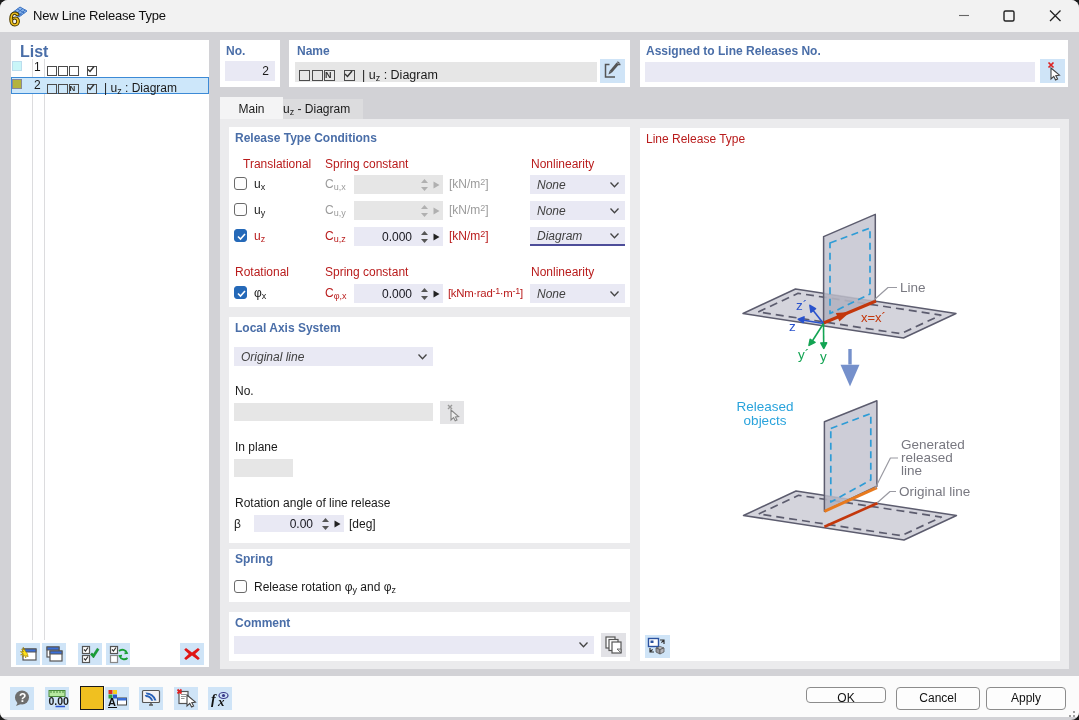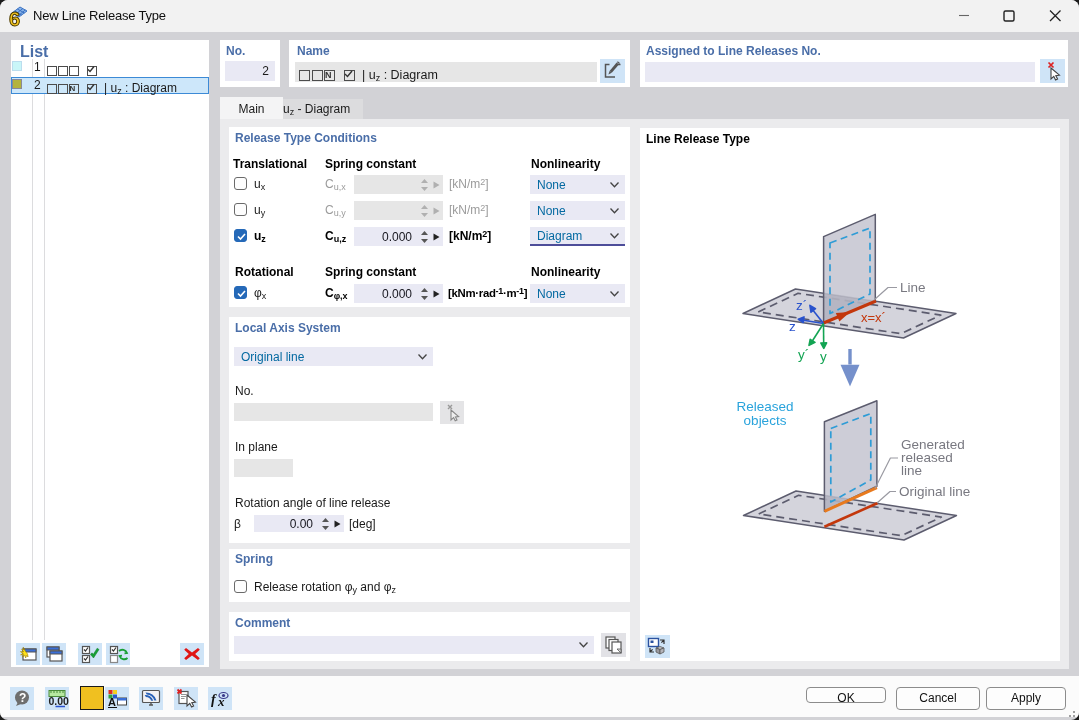--- a/index.html
+++ b/index.html
@@ -7,32 +7,32 @@
 #win { position:absolute; left:0; top:0; width:1079px; height:720px; background:#d2d2d6; border-radius:8px; overflow:hidden; }
 .abs { position:absolute; }
 #titlebar { left:0; top:0; width:1079px; height:32px; background:#f2f2f2; }
 #title { left:33px; top:8px; font-size:13px; color:#101010; letter-spacing:-0.2px; }
 .panel { background:#fff; }
 .hdr { font-weight:bold; font-size:12px; color:#4a6ea8; }
 .lav { background:#e9e9f4; }
 .dis { background:#e6e6e6; }
 .bluebtn { background:#cfe4f7; }
 .lbl { font-size:12px; color:#1a1a1a; }
-.blbl { font-size:12px; font-weight:bold; color:#000000; }
+.blbl { font-size:12px; font-weight:normal; color:#b91c1c; }
 .glbl { font-size:12px; color:#9b9b9b; }
 sub { font-size:9px; vertical-align:-2px; }
 sup { font-size:9px; vertical-align:3px; }
 .sq { display:inline-block; width:11px; height:11px; border:1.6px solid #4c4c4c; vertical-align:-2px; position:relative; }
 .sq.small { width:10px; height:10px; }
 .sq svg { position:absolute; left:-1.6px; top:-1.6px; }
 .cb { position:absolute; width:13px; height:13px; border:1.4px solid #6a6a6a; border-radius:3px; background:#fdfdfd; }
 .cb.on { background:#2569b8; border-color:#2569b8; }
 .cb.on svg { position:absolute; left:0.5px; top:1px; }
 .combo { position:absolute; background:#e9e9f4; }
-.combo .ct { position:absolute; left:7px; top:50%; transform:translateY(-50%); font-size:12px; color:#0369a1; }
+.combo .ct { position:absolute; left:7px; top:50%; transform:translateY(-50%); font-size:12px; color:#404040;font-style:italic; }
 .chev { position:absolute; right:6px; top:50%; transform:translateY(-50%); width:9px; height:6px; }
 .spinfield { position:absolute; background:#e9e9f4; }
 .spinfield.dis { background:#e6e6e6; }
 .sftext { position:absolute; right:31px; top:50%; transform:translateY(-50%); font-size:12px; color:#16161e; }
 .sparrows { position:absolute; right:14px; top:50%; transform:translateY(-50%); width:9px; height:12px; }
 .splay { position:absolute; right:3px; top:50%; transform:translateY(-50%); width:7px; height:8px; }
 .btn { position:absolute; background:#fdfdfd; border:1px solid #8c8c8c; border-radius:4px; font-size:12px; color:#111; text-align:center; }
 .ibtn { position:absolute; width:24px; height:22px; background:#cfe4f7; }
 .card { position:absolute; left:229px; width:401px; background:#fff; }
 </style>
@@ -143,21 +143,21 @@
   </svg>
 
   <div class="abs" style="left:283px;top:99px;width:80px;height:20px;background:#dcdcde"></div>
   <div class="abs lbl" style="left:283px;top:102px;width:80px;">u<sub>z</sub> - Diagram</div>
   <div class="abs" style="left:220px;top:97px;width:63px;height:22px;background:#f4f4f5"></div>
   <div class="abs lbl" style="left:220px;top:102px;width:63px;text-align:center">Main</div>
   <div class="abs" style="left:220px;top:119px;width:420px;height:550px;background:#ebebed"></div>
 
   <div class="card" style="top:127px;height:180px"></div>
   <div class="abs hdr" style="left:235px;top:131px">Release Type Conditions</div>
-  <div class="abs blbl" style="left:233px;top:157px">Translational</div>
+  <div class="abs blbl" style="left:243px;top:157px">Translational</div>
   <div class="abs blbl" style="left:325px;top:157px">Spring constant</div>
   <div class="abs blbl" style="left:531px;top:157px">Nonlinearity</div>
 
   <div class="cb" style="left:234px;top:177px"></div>
   <div class="abs lbl" style="left:254px;top:177px">u<sub>x</sub></div>
   <div class="abs glbl" style="left:325px;top:177px">C<sub>u,x</sub></div>
   <div class="spinfield dis" style="left:354px;top:175px;width:89px;height:19px">
     <svg class="sparrows" viewBox="0 0 9 12">
         <path d="M4.5 0 L8 4 L1 4 Z M4.5 12 L8 8 L1 8 Z" fill="#b0b0b0"></path>
       </svg>

